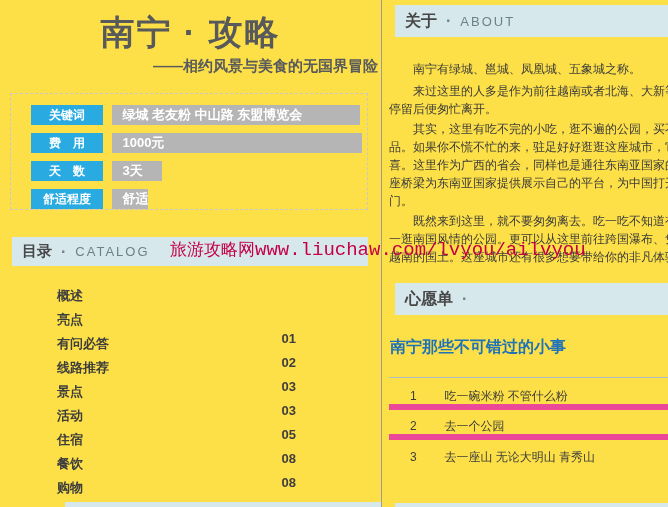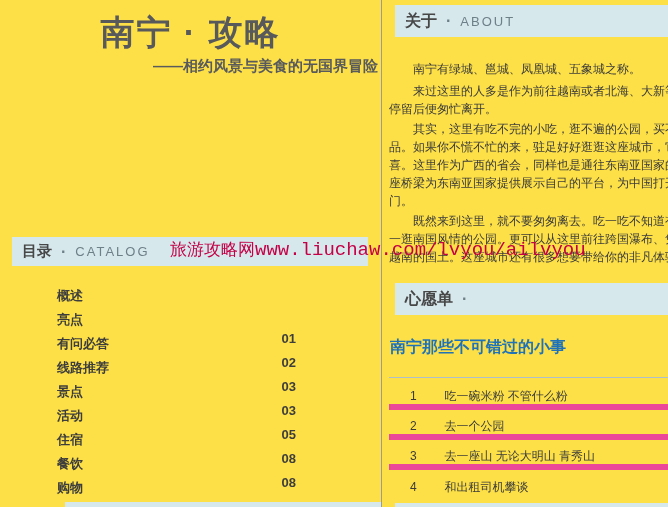--- a/index.html
+++ b/index.html
@@ -73,20 +73,38 @@
 </style>
 </head>
 <body>
 
 <div class="page">
 
   <div class="col-left">
     <div class="title">南宁 · 攻略</div>
     <div class="subtitle">——相约风景与美食的无国界冒险</div>
 
+    <div class="info-box">
+      <div class="info-row">
+        <span class="info-label">关键词</span>
+        <span class="info-value v0">绿城 老友粉 中山路 东盟博览会</span>
+      </div>
+      <div class="info-row">
+        <span class="info-label">费　用</span>
+        <span class="info-value v1">1000元</span>
+      </div>
+      <div class="info-row">
+        <span class="info-label">天　数</span>
+        <span class="info-value v2">3天</span>
+      </div>
+      <div class="info-row">
+        <span class="info-label">舒适程度</span>
+        <span class="info-value v3">舒适</span>
+      </div>
+    </div>
 
     <div class="banner catalog-banner">
       <span class="banner-zh">目录</span>
       <span class="banner-dot">·</span>
       <span class="banner-en">CATALOG</span>
     </div>
 
     <div class="catalog-list">
       <div class="catalog-row">
         <span class="catalog-label">概述</span>
@@ -166,24 +184,20 @@
         <span class="wish-text">吃一碗米粉 不管什么粉</span>
       </div>
       <div class="wish-row">
         <span class="wish-num">2</span>
         <span class="wish-text">去一个公园</span>
       </div>
       <div class="wish-row">
         <span class="wish-num">3</span>
         <span class="wish-text">去一座山 无论大明山 青秀山</span>
       </div>
-      <div class="wish-row">
-        <span class="wish-num">4</span>
-        <span class="wish-text">和出租司机攀谈</span>
-      </div>
     </div>
 
     <div class="strip strip-right"></div>
   </div>
 
   <div class="watermark">
     <span class="wm-zh">旅游攻略网</span><span class="wm-latin">www.liuchaw.com/lvyou/ailvyou</span>
   </div>
 
 </div>

